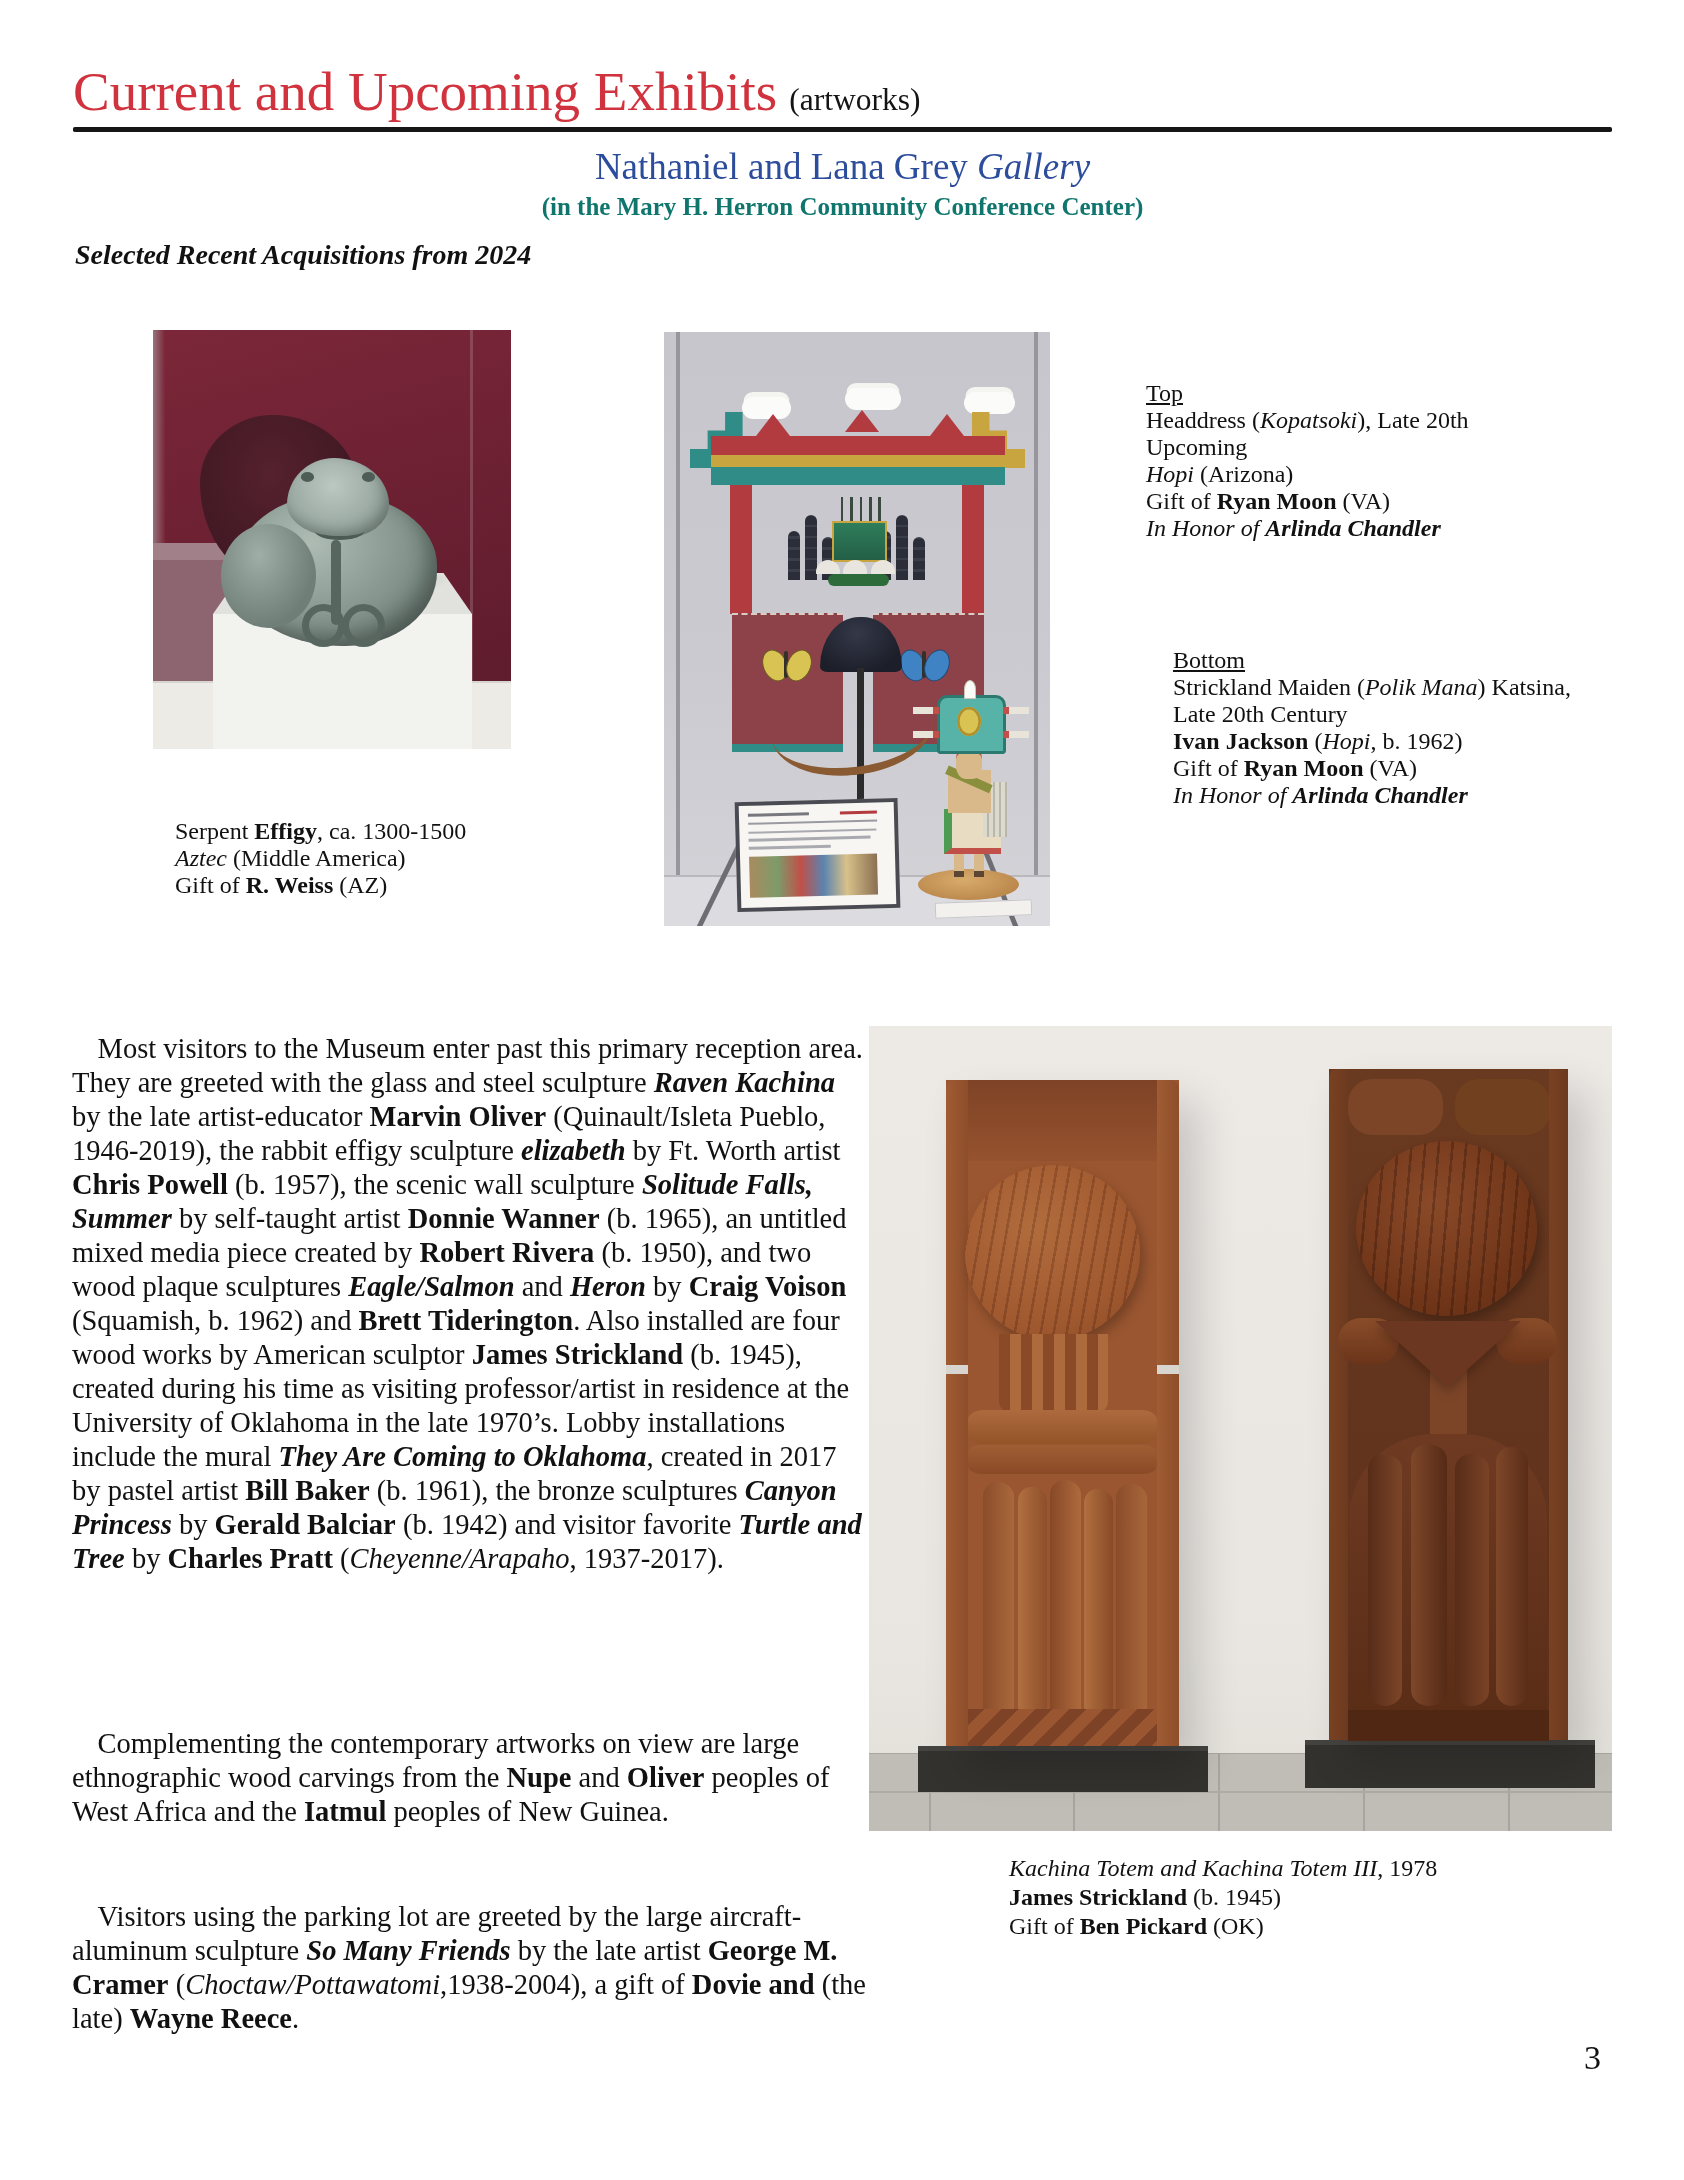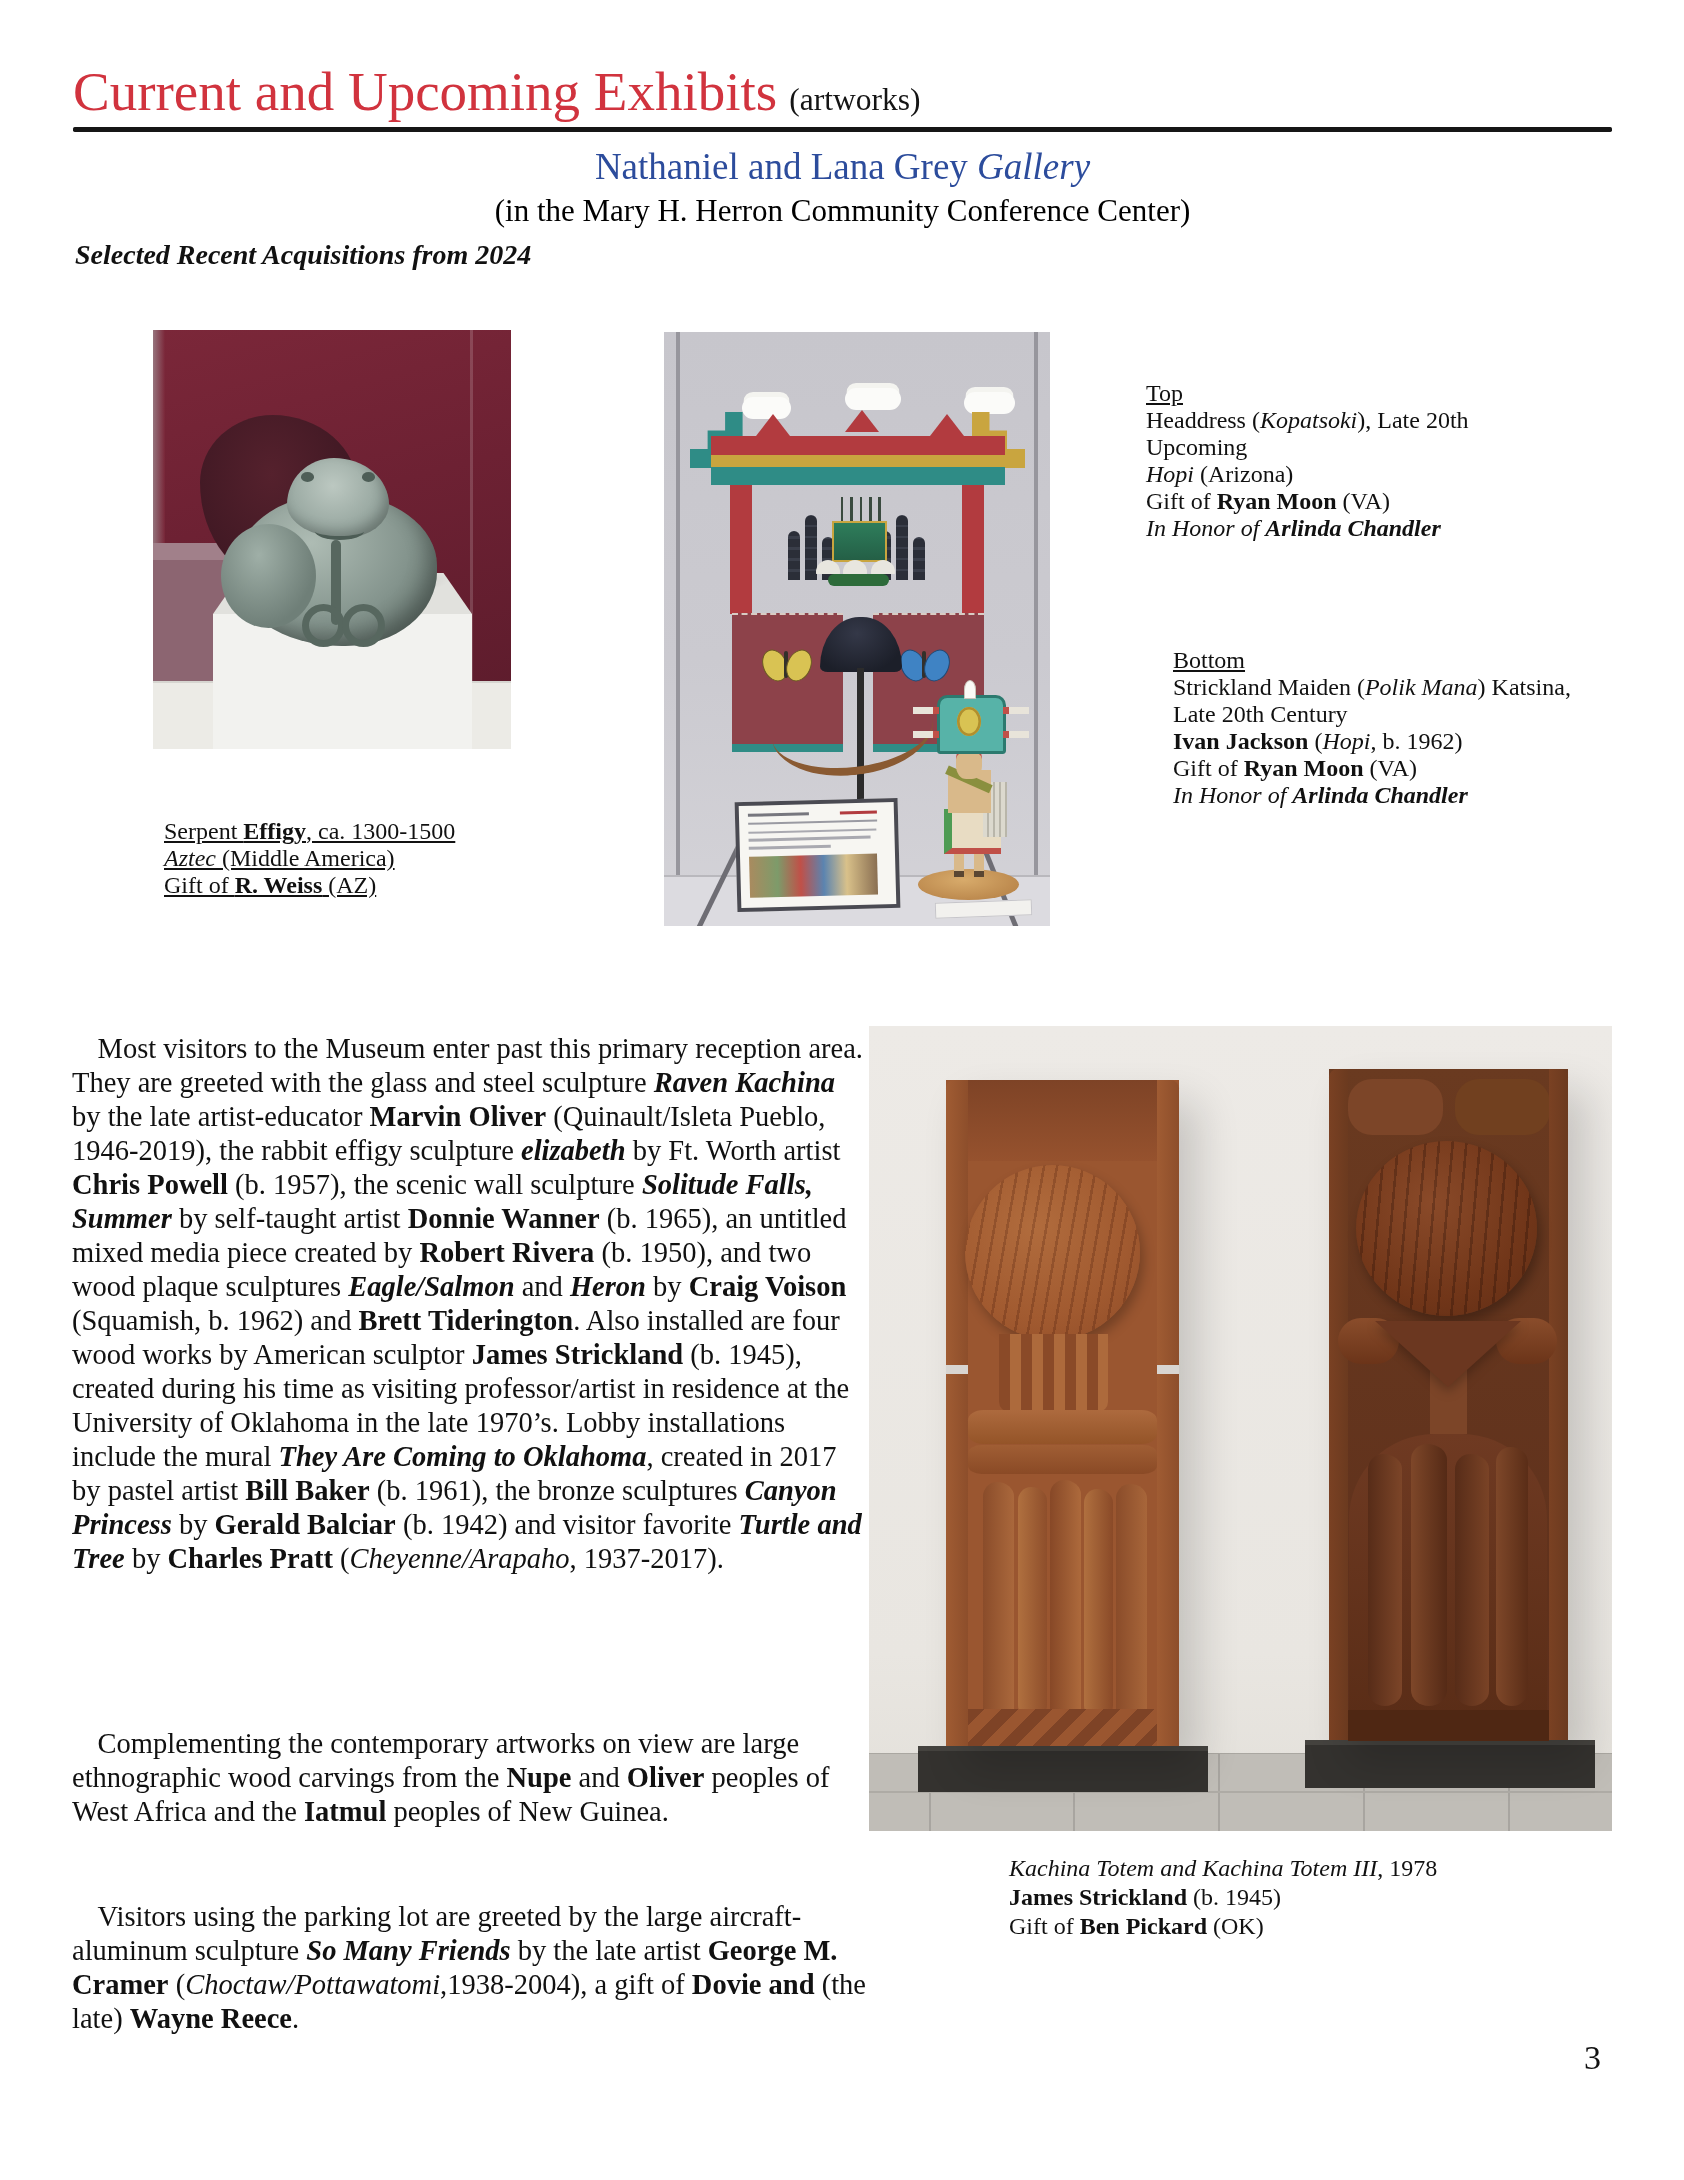--- a/index.html
+++ b/index.html
@@ -8,26 +8,26 @@
   .abs{position:absolute;}
   .rb{font-weight:700;}
   .ri{font-style:italic;}
   .ru{text-decoration:underline;}
 
   
   .title{left:73px;top:60px;font-size:55px;color:#D1333E;white-space:nowrap;}
   .title .suffix{font-size:31.5px;color:#141414;margin-left:12px;}
   .rule{left:73px;right:73px;top:127px;height:5.1px;background:#161616;border-radius:1.7px;}
   .gallery-h{left:0;right:0;top:145px;text-align:center;font-size:37px;color:#2C4C9C;}
-  .gallery-sub{left:0;right:0;top:193px;text-align:center;font-size:31px;color:#000000;}
+  .gallery-sub{left:0;right:0;top:193px;text-align:center;font-size:25px;color:#0f766e;font-weight:bold;}
   .intro{left:75px;top:239px;font-size:28px;font-weight:700;font-style:italic;}
 
   
   .cap{font-size:24px;line-height:27px;}
-  .cap-serpent{left:164px;top:818px;text-decoration:underline;}
+  .cap-serpent{left:175px;top:818px;}
   .cap-top{left:1146px;top:380px;}
   .cap-bottom{left:1146px;top:647px;margin-left:27px;}
   .cap-totem{left:1009px;top:1854px;font-size:24px;line-height:29px;}
 
   
   .reception-h{left:0;right:0;top:957px;text-align:center;font-size:38px;color:#2C4C9C;}
   .body-p{width:794px;left:72px;font-size:28.5px;line-height:34px;text-align:left;text-indent:25.6px;}
   .p1{top:1032px;}
   .p2{top:1727px;}
   .p3{top:1900px;}

